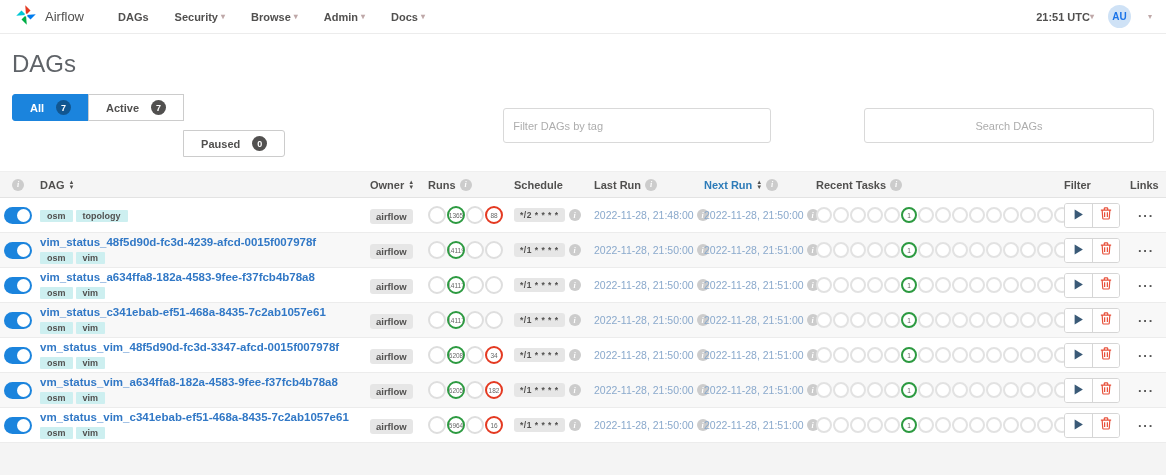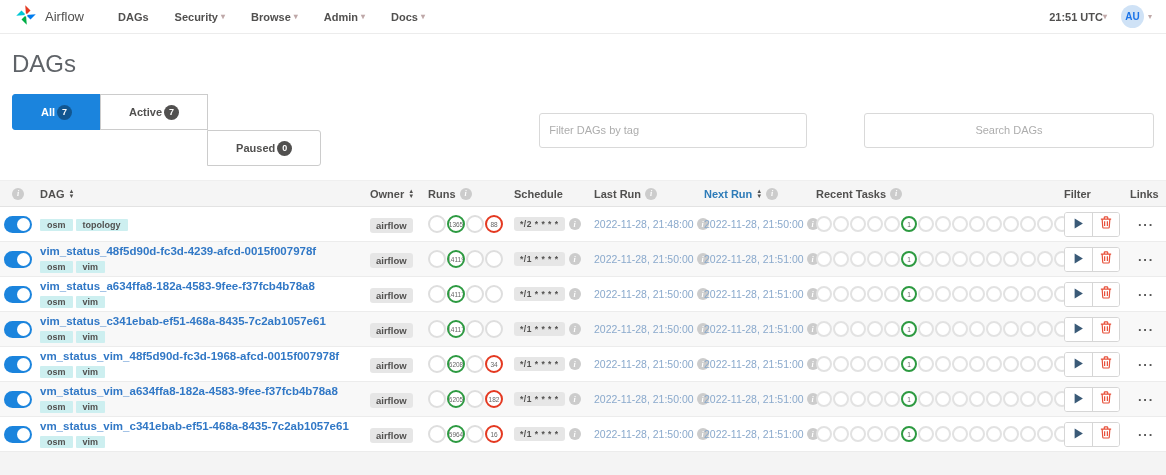--- a/index.html
+++ b/index.html
@@ -10,28 +10,28 @@
   }
   
   .navbar { height: 34px; display: flex; align-items: center; padding: 0 14px; background: #fff; border-bottom: 1px solid #ececec; }
   .brand { display: flex; align-items: center; gap: 7px; margin-right: 34px; }
   .brand-text { font-size: 13px; color: #51504f; }
   .nav-items { display: flex; align-items: center; gap: 26px; }
   .nav-item { font-size: 11px; font-weight: bold; color: #51504f; display: flex; align-items: center; gap: 3px; cursor: pointer; }
   .caret { font-size: 8px; color: #bfa8a8; line-height: 1; }
   .navbar-right { margin-left: auto; display: flex; align-items: center; gap: 14px; }
   .clock { font-size: 11px; font-weight: bold; color: #51504f; display: flex; align-items: center; gap: 0; cursor: pointer; }
-  .avatar-wrap { display: flex; align-items: center; gap: 4px; cursor: pointer; }
+  .avatar-wrap { display: flex; align-items: center; gap: 17px; cursor: pointer; }
   .avatar { width: 23px; height: 23px; border-radius: 50%; background: #cfe2f6; color: #1a73e8; font-size: 10px; font-weight: bold; display: flex; align-items: center; justify-content: center; }
   
   .content { padding: 6px 12px 0; }
   .page-title { font-size: 24px; font-weight: 400; color: #5f6368; margin: 10px 0 16px; }
   .controls { display: flex; align-items: center; margin-bottom: 14px; }
   .tab-group { display: flex; }
-  .tab { height: 36px; padding: 0 28px; background: #fff; border: 1px solid #ccc; font-size: 11px; font-weight: bold; display: flex; align-items: center; gap: 2px; color: #51504f; cursor: pointer; }
+  .tab { height: 27px; padding: 0 17px; background: #fff; border: 1px solid #ccc; font-size: 11px; font-weight: bold; display: flex; align-items: center; gap: 12px; color: #51504f; cursor: pointer; }
   .tab + .tab { margin-left: -1px; }
   .tab:first-child { border-radius: 3px 0 0 3px; }
   .tab:last-child { border-radius: 0 3px 3px 0; margin-top: 36px; }
   .tab.active { background: #1b84dd; border-color: #1b84dd; color: #fff; }
   .count-badge { min-width: 15px; height: 15px; border-radius: 8px; background: #51504f; color: #fff; font-size: 9px; font-weight: bold; display: inline-flex; align-items: center; justify-content: center; padding: 0 4px; }
   .tab.active .count-badge { background: rgba(0,0,0,0.35); }
   .ctl-input { height: 35px; border: 1px solid #d9d9d9; border-radius: 3px; padding: 0 9px; font-size: 11px; color: #555; outline: none; }
   .ctl-input::placeholder { color: #adadad; }
   .tag-filter { margin-left: 218px; width: 268px; }
   .search { margin-left: auto; width: 290px; text-align: center; }
@@ -463,21 +463,21 @@
       </div>
       <div class="cell c-links"><span class="links-dots">···</span></div>
     </div>
     <div class="trow">
       <div class="cell c-toggle">
         <span class="toggle">
           <span class="knob"></span>
         </span>
       </div>
       <div class="cell c-dag">
-        <a class="dag-link">vm_status_vim_48f5d90d-fc3d-1968-afcd-0015f007978f</a>
+        <a class="dag-link">vm_status_vim_48f5d90d-fc3d-3347-afcd-0015f007978f</a>
         <div class="tags">
           <span class="tag">osm</span>
           <span class="tag">vim</span>
         </div>
       </div>
       <div class="cell c-owner"><span class="badge-gray">airflow</span></div>
       <div class="cell c-runs">
         <span class="run-circle"></span>
         <span class="run-circle success">6208</span>
         <span class="run-circle"></span>

